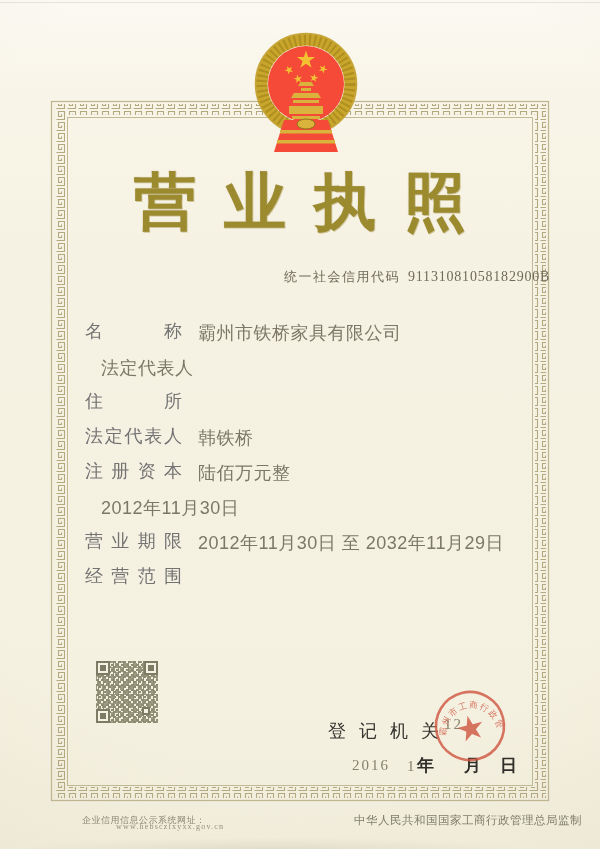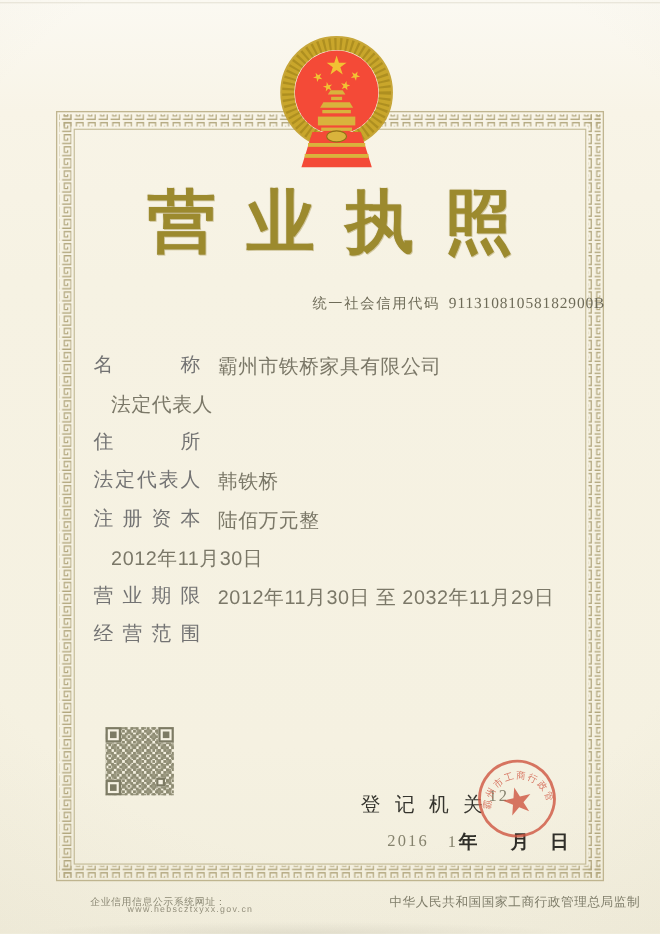--- a/index.html
+++ b/index.html
@@ -47,21 +47,21 @@
   .qr-finder{position:absolute;width:14px;height:14px;border:2.5px solid #7d7b64;background:#f6f2e3;box-sizing:border-box;}
   .qr-finder::after{content:"";position:absolute;inset:2px;background:#7d7b64;}
   .qr-finder.tl{left:0;top:0;} .qr-finder.tr{right:0;top:0;} .qr-finder.bl{left:0;bottom:0;}
   .qr-align{position:absolute;right:8px;bottom:8px;width:8px;height:8px;border:2px solid #7d7b64;background:#f6f2e3;box-sizing:border-box;}
   .reg-label{position:absolute;left:328px;top:719px;font-size:18px;color:#35342e;letter-spacing:13px;white-space:nowrap;font-weight:400;}
   .date-part{position:absolute;white-space:nowrap;}
   .d-gray{font-family:"Liberation Serif",serif;font-size:15px;color:#85826d;letter-spacing:2px;}
   .d-black{font-size:17px;color:#2f2e29;font-weight:600;}
   .seal{position:absolute;left:424px;top:682px;width:92px;height:92px;}
   .footer-left-label{position:absolute;left:82px;top:814px;font-size:9px;color:#8b8874;letter-spacing:.5px;white-space:nowrap;}
-  .footer-left-url{position:absolute;left:116px;top:822px;font-family:Liberation Sans, sans-serif;font-size:8px;color:#938f7c;letter-spacing:1.2px;white-space:nowrap;}
+  .footer-left-url{position:absolute;left:116px;top:822px;font-family:Liberation Serif, serif;font-size:8px;color:#938f7c;letter-spacing:1.2px;white-space:nowrap;}
   .footer-right{position:absolute;left:354px;top:813px;font-size:11.5px;color:#7f7d6a;letter-spacing:.5px;white-space:nowrap;}
 </style>
 </head>
 <body>
 
 <div class="top-edge"></div>
 
 <svg class="frame" width="600" height="849" viewBox="0 0 600 849">
   <defs>
     <pattern id="meander" width="11" height="11" patternUnits="userSpaceOnUse">

